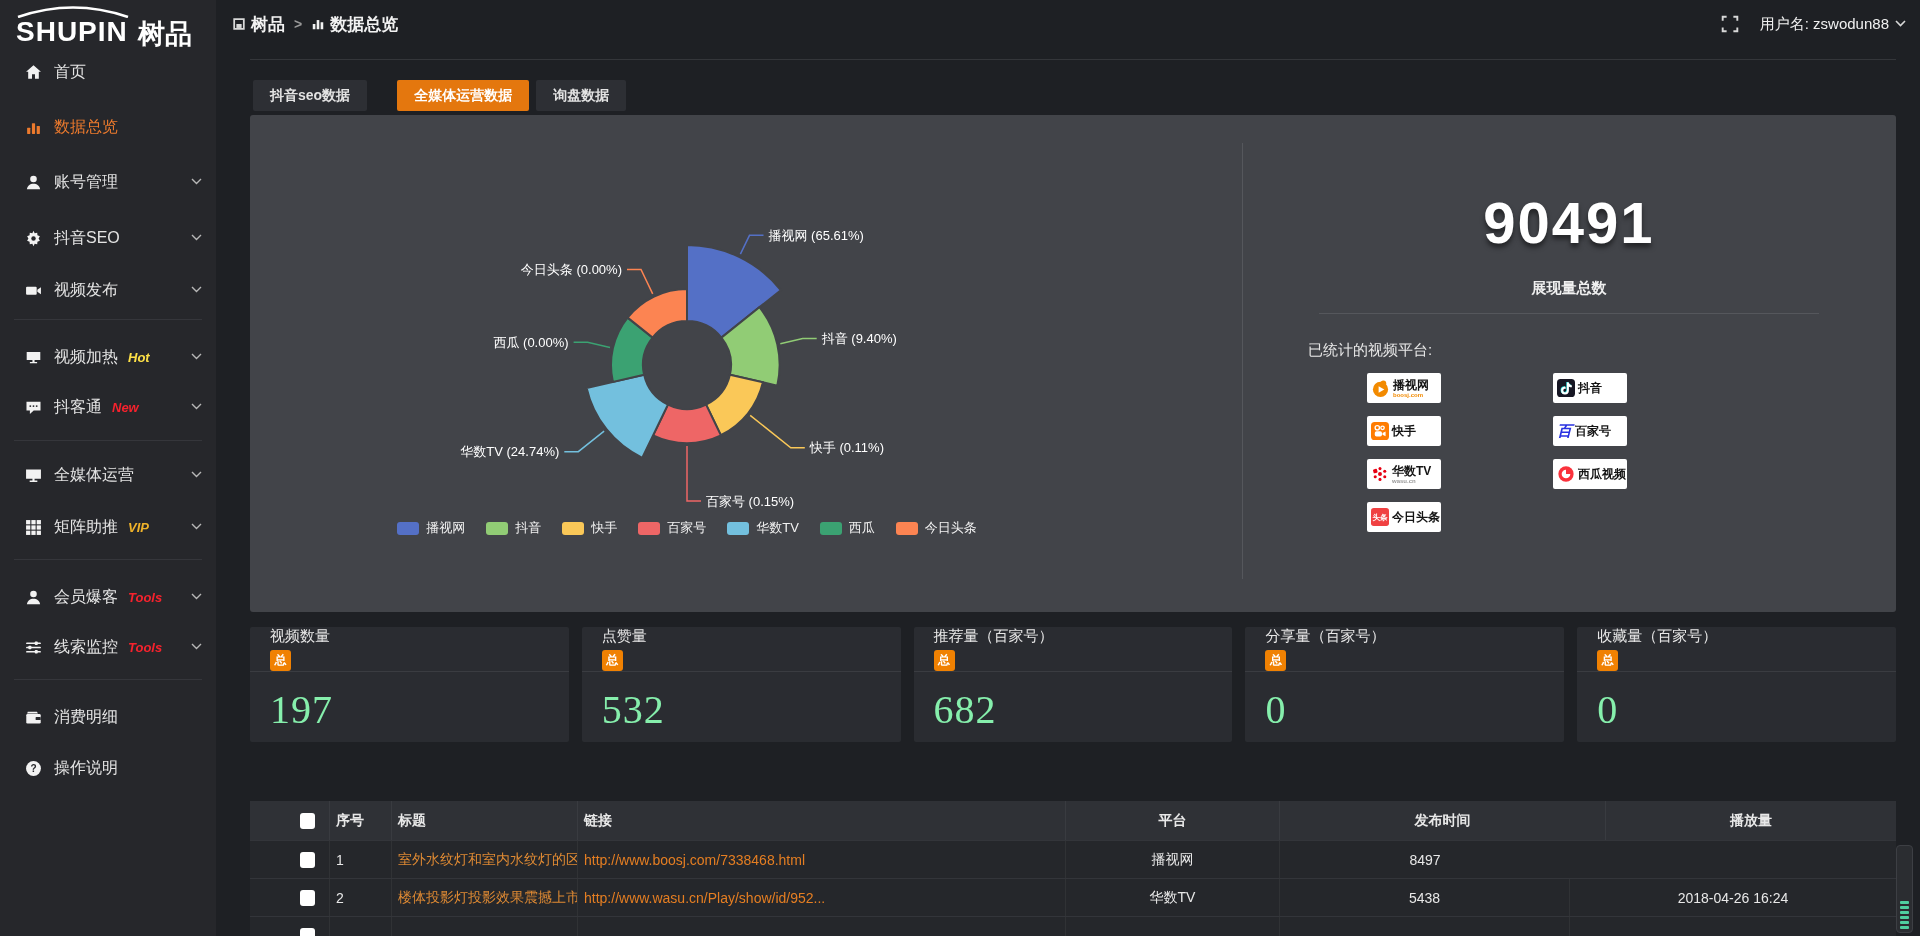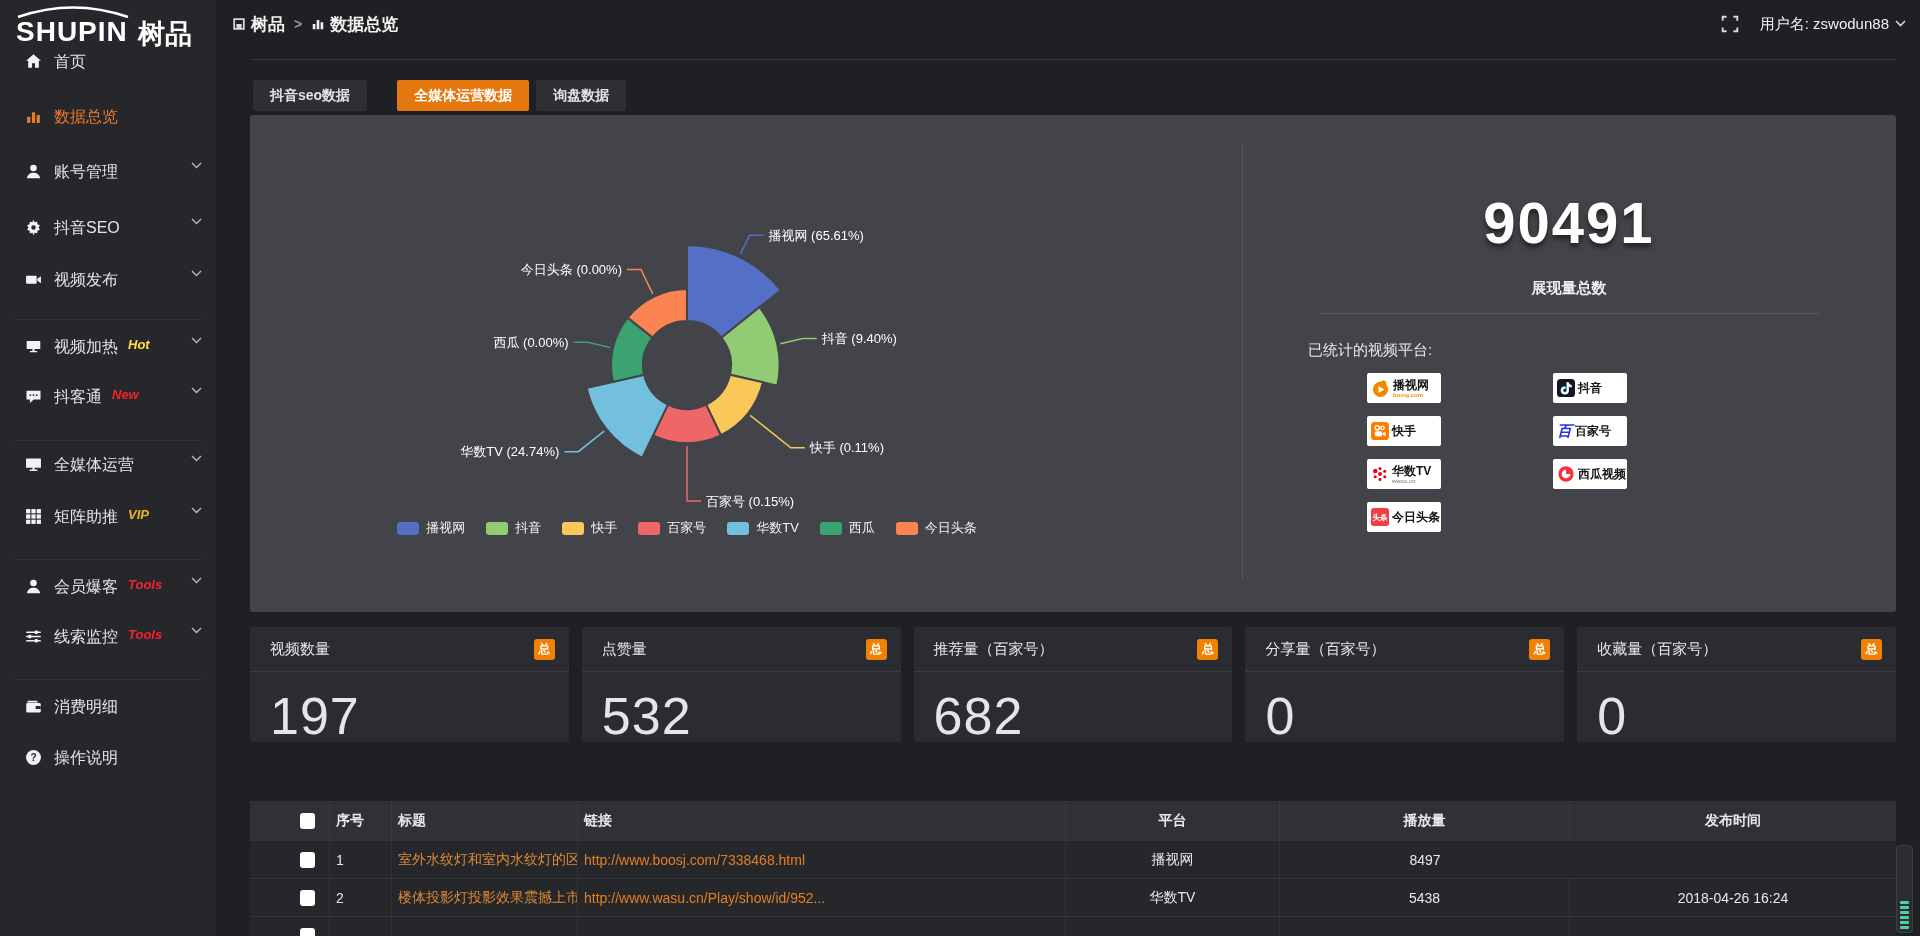--- a/index.html
+++ b/index.html
@@ -6,21 +6,21 @@
   html,body { background:#141518; }
   body { font-family:"Liberation Sans",sans-serif; }
   .screen { position:relative; width:1920px; height:936px; background:#1e2024; overflow:hidden; color:#e8e8e8; }
 
   
   .sidebar { position:absolute; left:0; top:0; width:216px; height:936px; background:#26272b; z-index:5; }
   .logo { position:absolute; left:14px; top:4px; width:200px; height:46px; }
   .logo-arc { position:absolute; left:0; top:1px; }
   .logo-en { position:absolute; left:2px; top:12px; font-size:28px; font-weight:bold; letter-spacing:1px; color:#fff; }
   .logo-cn { position:absolute; left:124px; top:12px; font-size:27px; font-weight:bold; color:#fff; }
-  .side-item { position:absolute; left:0; width:216px; height:40px; display:flex; cursor:pointer; color:#e4e4e4; }
+  .side-item { position:absolute; left:0; width:216px; height:40px; display:flex; align-items:center; cursor:pointer; color:#e4e4e4; }
   .side-item .s-icon { width:18px; height:18px; margin-left:24px; display:flex; align-items:center; justify-content:center; color:#f2f2f2; }
   .side-item .s-label { margin-left:12px; font-size:16px; }
   .side-item.active, .side-item.active .s-icon { color:#ec7a2d; }
   .side-badge { margin-left:10px; font-size:13px; font-weight:bold; font-style:italic; }
   .side-chevron { position:absolute; right:14px; color:#b7b7b7; }
   .side-div { position:absolute; left:14px; width:188px; height:1px; background:#35363b; }
 
   
   .breadcrumb { position:absolute; left:232px; top:0; height:48px; display:flex; align-items:center; gap:9px; z-index:2; }
   .bc-item { display:flex; align-items:center; gap:5px; font-size:17px; font-weight:bold; color:#f2f2f2; cursor:pointer; }
@@ -50,24 +50,24 @@
   .badges { position:absolute; left:1117px; top:258px; display:grid; grid-template-columns:74px 74px; column-gap:112px; row-gap:13px; }
   .pf-badge { width:74px; height:30px; background:#fff; border-radius:2px; display:flex; align-items:center; padding:0 4px; gap:3px; cursor:default; overflow:hidden; }
   .pf-logo { flex:0 0 auto; display:flex; align-items:center; justify-content:center; }
   .pf-text { display:flex; flex-direction:column; line-height:1; }
   .pf-name { font-size:12px; font-weight:bold; color:#141414; white-space:nowrap; }
   .pf-sub { font-size:6px; font-weight:bold; margin-top:1px; white-space:nowrap; }
 
   
   .cards { position:absolute; left:250px; top:627px; width:1646px; height:115px; display:flex; gap:13px; }
   .card { flex:1; background:#2a2c31; border-radius:2px; position:relative; }
-  .card-head { height:45px; display:flex; align-items:center; justify-content:space-between; padding:0 14px 0 20px; border-bottom:1px solid #3a3c41; }
+  .card-head { height:45px; display:flex; align-items:flex-start; justify-content:space-between; padding:0 14px 0 20px; border-bottom:1px solid #3a3c41;flex-direction:column; }
   .card-title { font-size:15px; color:#e8e8e8; }
   .card-badge { width:21px; height:21px; background:#f08102; color:#fff; font-size:12px; font-weight:bold; display:flex; align-items:center; justify-content:center; border-radius:3px; }
-  .card-value { padding:14px 0 0 20px; font-size:52px; color:#e5e5e5; letter-spacing:1px; }
+  .card-value { padding:14px 0 0 20px; font-size:40px; color:#86efac; letter-spacing:1px;font-family:Liberation Serif, serif; }
 
   
   .table { position:absolute; left:250px; top:801px; width:1646px; }
   .t-row { display:flex; height:38px; background:#25272b; border-bottom:1px solid #33353a;padding-left:36px; }
   .t-row.head { height:40px; background:#2f3136; font-weight:bold; }
   .t-cell { display:flex; align-items:center; padding:0 6px; font-size:14px; color:#e8e8e8; border-right:1px solid rgba(255,255,255,.05); overflow:hidden; white-space:nowrap; }
   .t-cell:last-child { border-right:none; }
   .t-cell.center { justify-content:center; }
   .cbx { width:15px; height:16px; background:#fff; border-radius:3px; cursor:pointer; }
   .cell-title { color:#df8a33; cursor:pointer; }
@@ -514,22 +514,22 @@
 
   <div class="table" id="table">
       <div class="t-row head">
         <div class="t-cell center" style="flex:0 0 44px">
           <span class="cbx"></span>
         </div>
         <div class="t-cell " style="flex:0 0 62px">序号</div>
         <div class="t-cell " style="flex:0 0 186px">标题</div>
         <div class="t-cell " style="flex:0 0 488px">链接</div>
         <div class="t-cell center " style="flex:0 0 214px">平台</div>
+        <div class="t-cell center " style="flex:1">发布时间</div>
         <div class="t-cell center " style="flex:0 0 290px">播放量</div>
-        <div class="t-cell center " style="flex:1">发布时间</div>
       </div>
       <div class="t-row">
         <div class="t-cell center" style="flex:0 0 44px">
           <span class="cbx"></span>
         </div>
         <div class="t-cell " style="flex:0 0 62px">1</div>
         <div class="t-cell cell-title" style="flex:0 0 186px">室外水纹灯和室内水纹灯的区别和简介</div>
         <div class="t-cell cell-link" style="flex:0 0 488px">http://www.boosj.com/7338468.html</div>
         <div class="t-cell center " style="flex:0 0 214px">播视网</div>
         <div class="t-cell center " style="flex:0 0 290px">8497</div>

